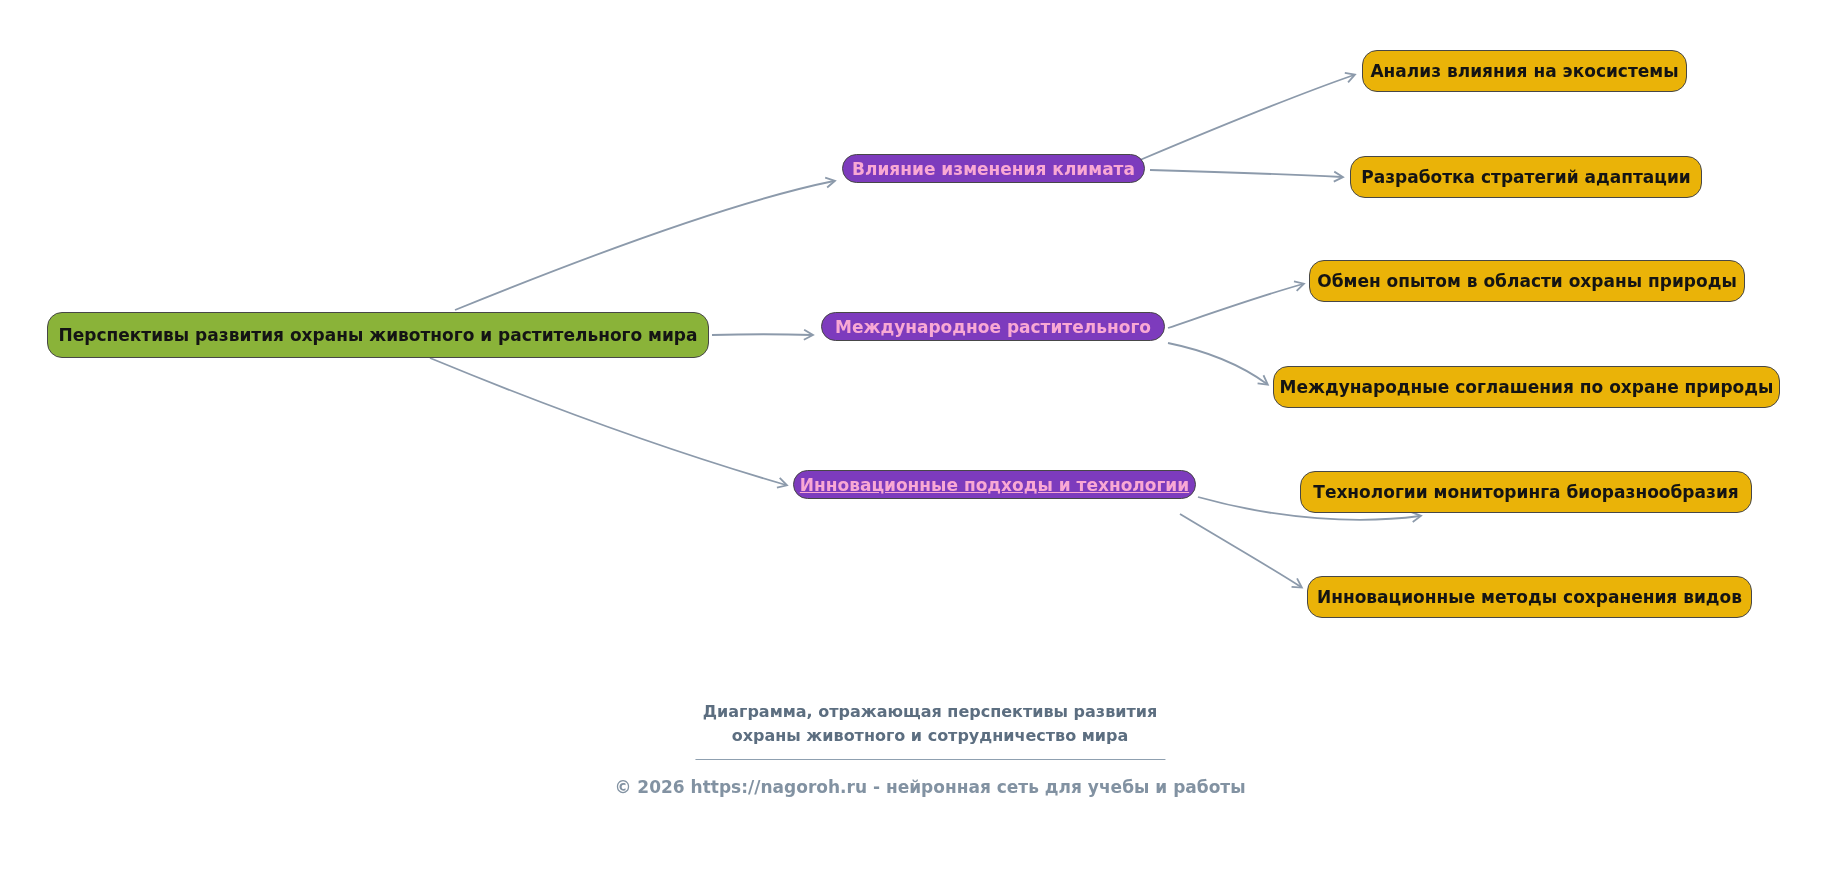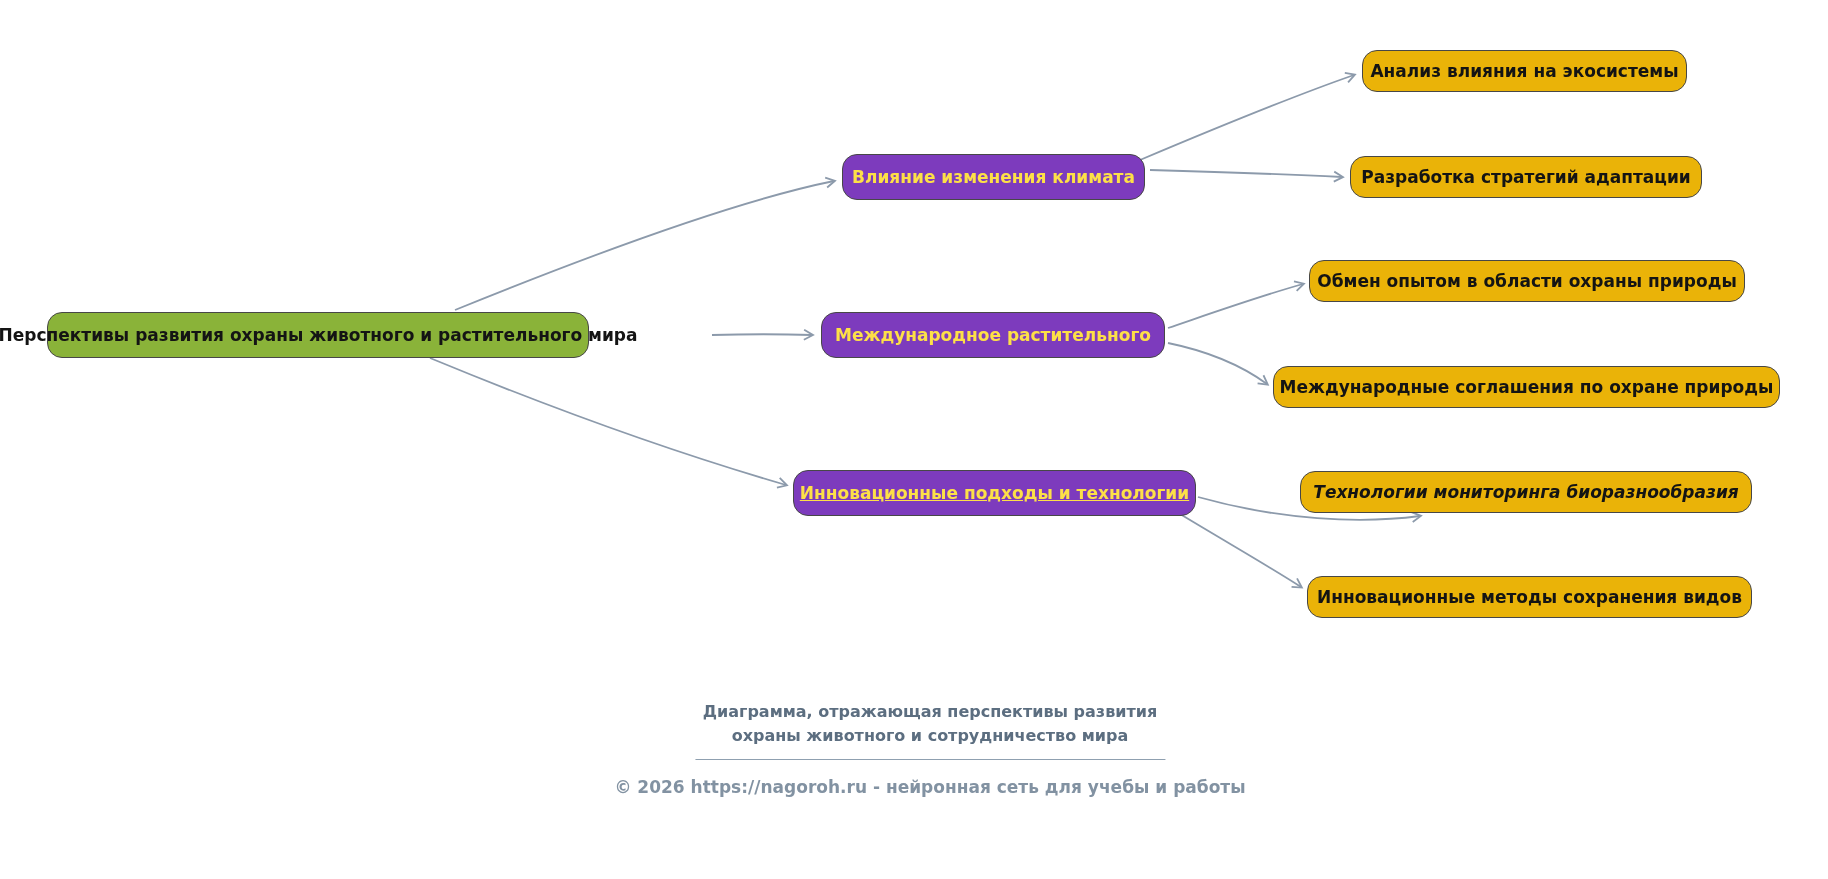--- a/index.html
+++ b/index.html
@@ -15,31 +15,31 @@
 
   .node {
     position: absolute; z-index: 2;
     display: flex; align-items: center; justify-content: center;
     box-sizing: border-box;
     border: 1.6px solid #474747;
     border-radius: 15px;
     font-size: 17px; font-weight: 700;
     white-space: nowrap; text-align: center;
   }
-  .root   { left: 47px;  top: 312px; width: 542px; height: 46px; background: #8ab339; color: #141414; }
-  .branch { background: #7d3bbd; color: #fde047; height: 46px; }
+  .root   { left: 47px;  top: 312px; width: 662px; height: 46px; background: #8ab339; color: #141414; }
+  .branch { background: #7d3bbd; color: #f9a8d4; height: 29px; }
   .branch.climate { left: 842px; top: 154px; width: 303px; }
   .branch.coop    { left: 821px; top: 312px; width: 344px; }
   .branch.innov   { left: 793px; top: 470px; width: 403px; text-decoration: underline; }
   .leaf { background: #eab308; color: #141414; height: 42px; }
   .leaf.l1 { left: 1362px; top: 50px;  width: 325px; }
   .leaf.l2 { left: 1350px; top: 156px; width: 352px; }
   .leaf.l3 { left: 1309px; top: 260px; width: 436px; }
   .leaf.l4 { left: 1273px; top: 366px; width: 507px; }
-  .leaf.l5 { left: 1300px; top: 471px; width: 452px; font-style: italic; }
+  .leaf.l5 { left: 1300px; top: 471px; width: 452px; }
   .leaf.l6 { left: 1307px; top: 576px; width: 445px; }
 
   .edge { fill: none; stroke: #8c9aab; stroke-width: 1.8px; }
 
   .footer {
     position: absolute; left: 930px; top: 700px;
     transform: translateX(-50%);
     z-index: 2; text-align: center;
   }
   .caption { font-size: 16px; font-weight: 700; color: #5c6e80; line-height: 1.5; }

